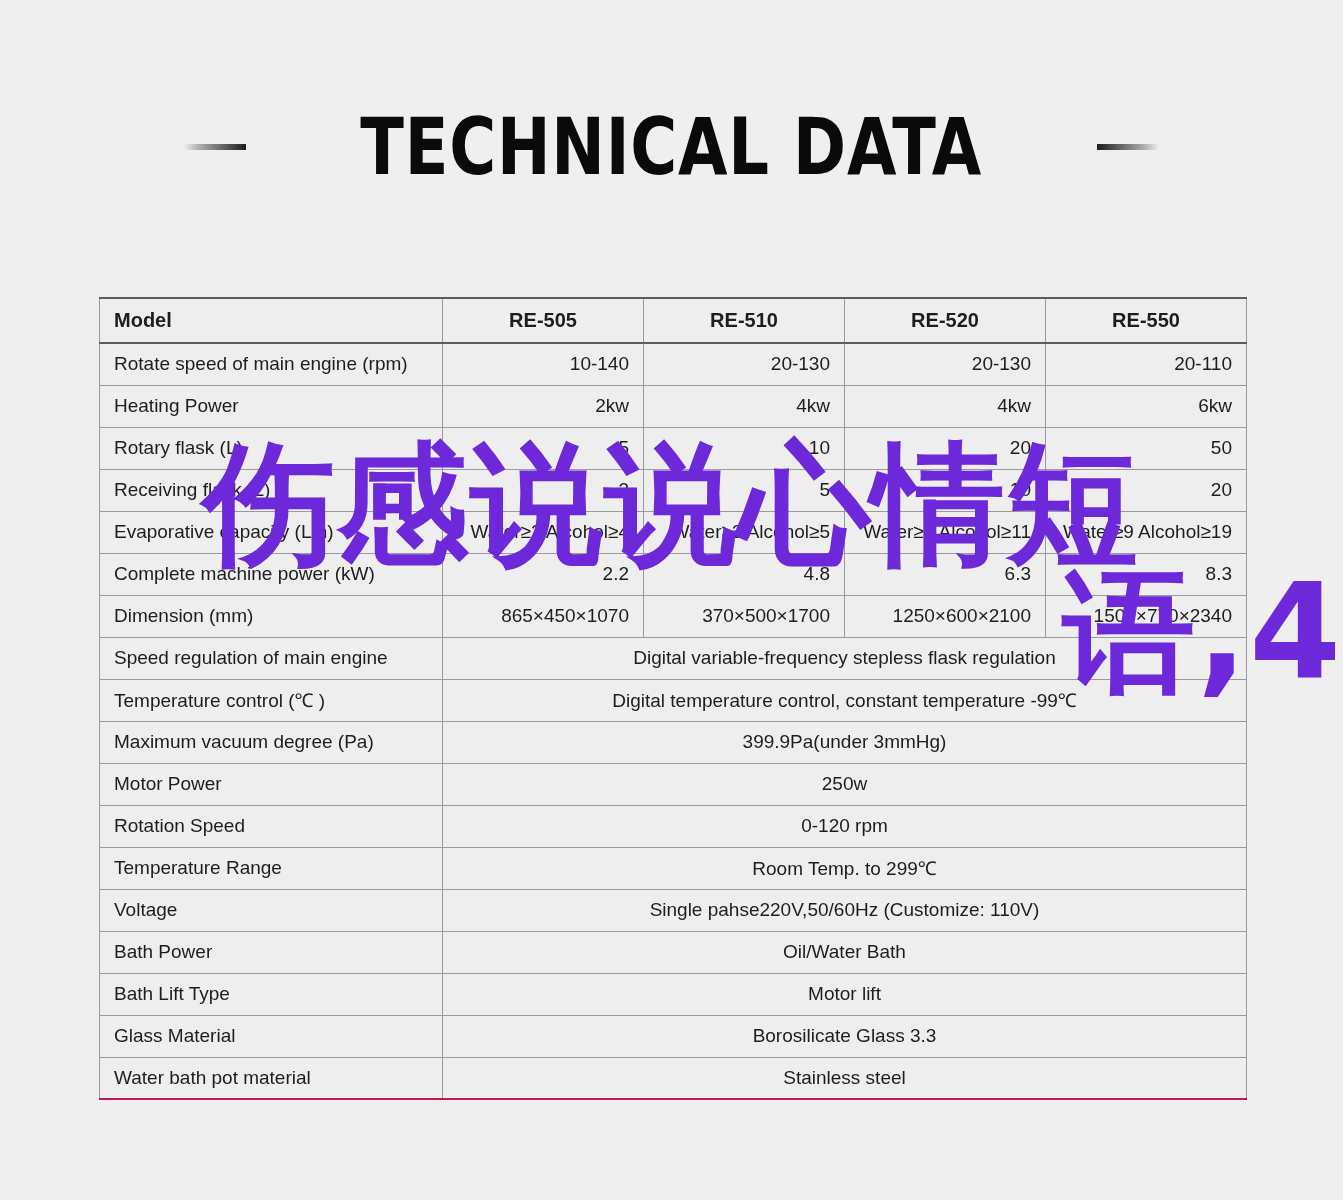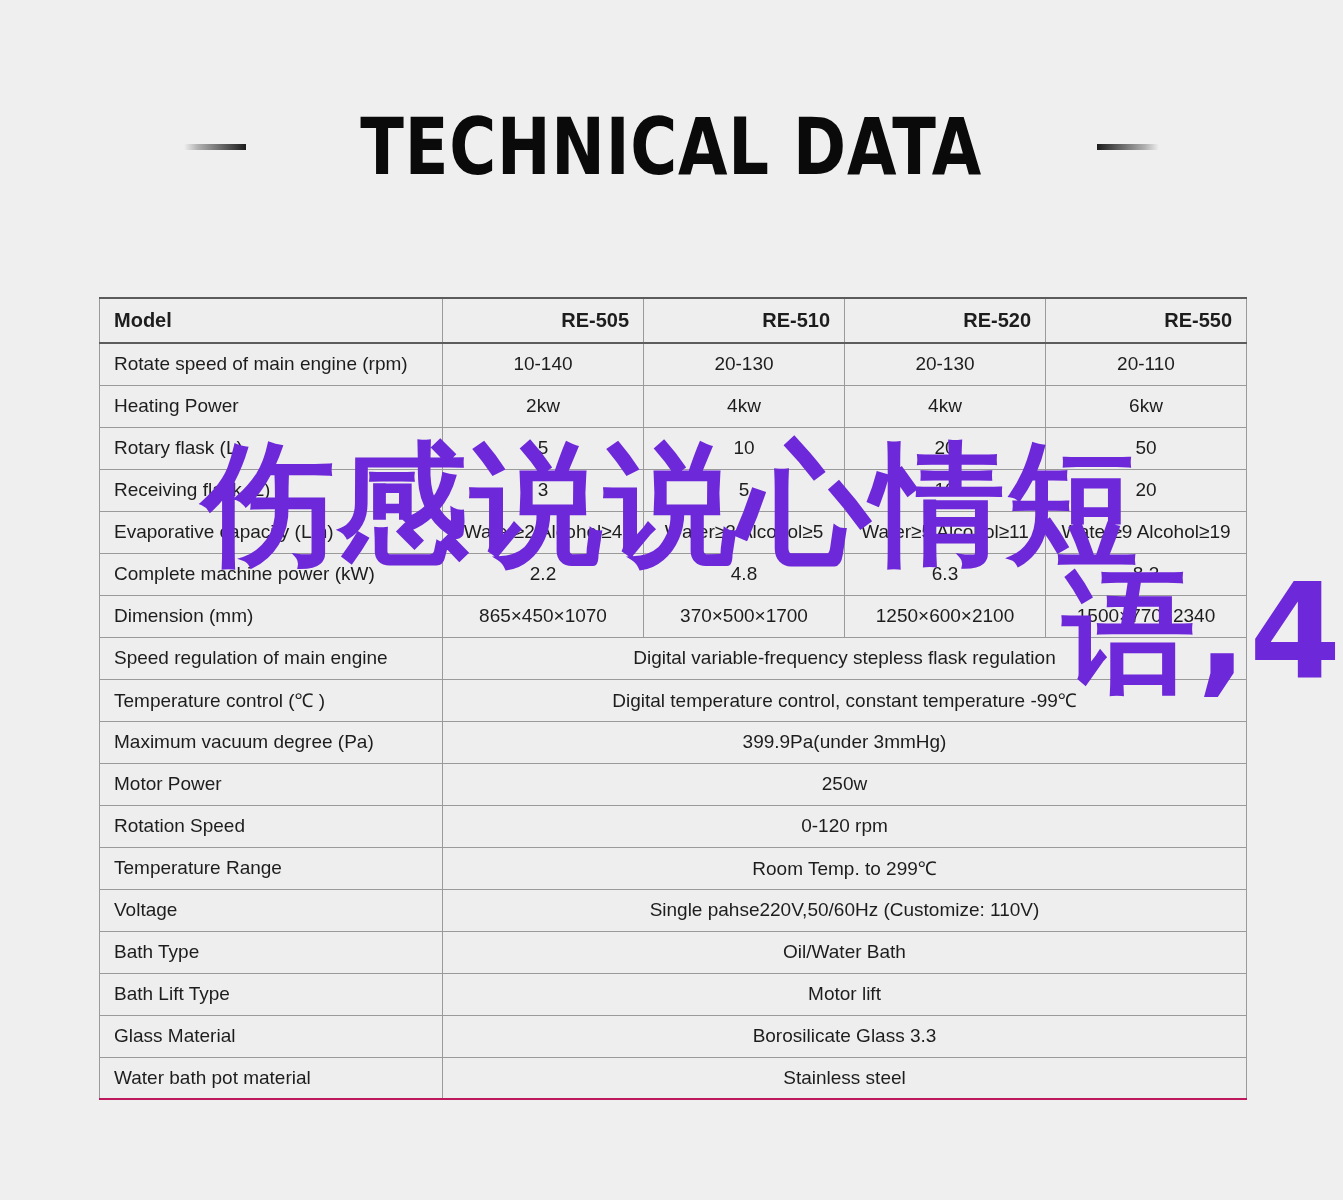--- a/index.html
+++ b/index.html
@@ -74,31 +74,31 @@
     padding: 0 14px;
     height: 42px;
     box-sizing: border-box;
     overflow: hidden;
     white-space: nowrap;
   }
   table.spec .lbl {
     text-align: left;
   }
   table.spec .val {
-    text-align: center;
+    text-align: right;
   }
   table.spec thead th {
     font-weight: 700;
     font-size: 20px;
     border-top: 2px solid #5c5c5c;
     border-bottom: 2px solid #5c5c5c;
     height: 45px;
   }
   table.spec thead th.lbl { text-align: left; }
-  table.spec thead th.val { text-align: right; }
+  table.spec thead th.val { text-align: center; }
   table.spec tbody tr:last-child td {
     border-bottom: 2px solid #be185d;
   }
   table.spec td.span-all {
     text-align: center;
   }
   table.spec .tiny {
     font-size: 19px;
   }
 
@@ -231,21 +231,21 @@
       </tr>
       <tr>
         <td class="lbl">Temperature Range</td>
         <td class="span-all" colspan="4">Room Temp. to 299℃</td>
       </tr>
       <tr>
         <td class="lbl">Voltage</td>
         <td class="span-all" colspan="4">Single pahse220V,50/60Hz (Customize: 110V)</td>
       </tr>
       <tr>
-        <td class="lbl">Bath Type</td>
+        <td class="lbl">Bath Power</td>
         <td class="span-all" colspan="4">Oil/Water Bath</td>
       </tr>
       <tr>
         <td class="lbl">Bath Lift Type</td>
         <td class="span-all" colspan="4">Motor lift</td>
       </tr>
       <tr>
         <td class="lbl">Glass Material</td>
         <td class="span-all" colspan="4">Borosilicate Glass 3.3</td>
       </tr>

